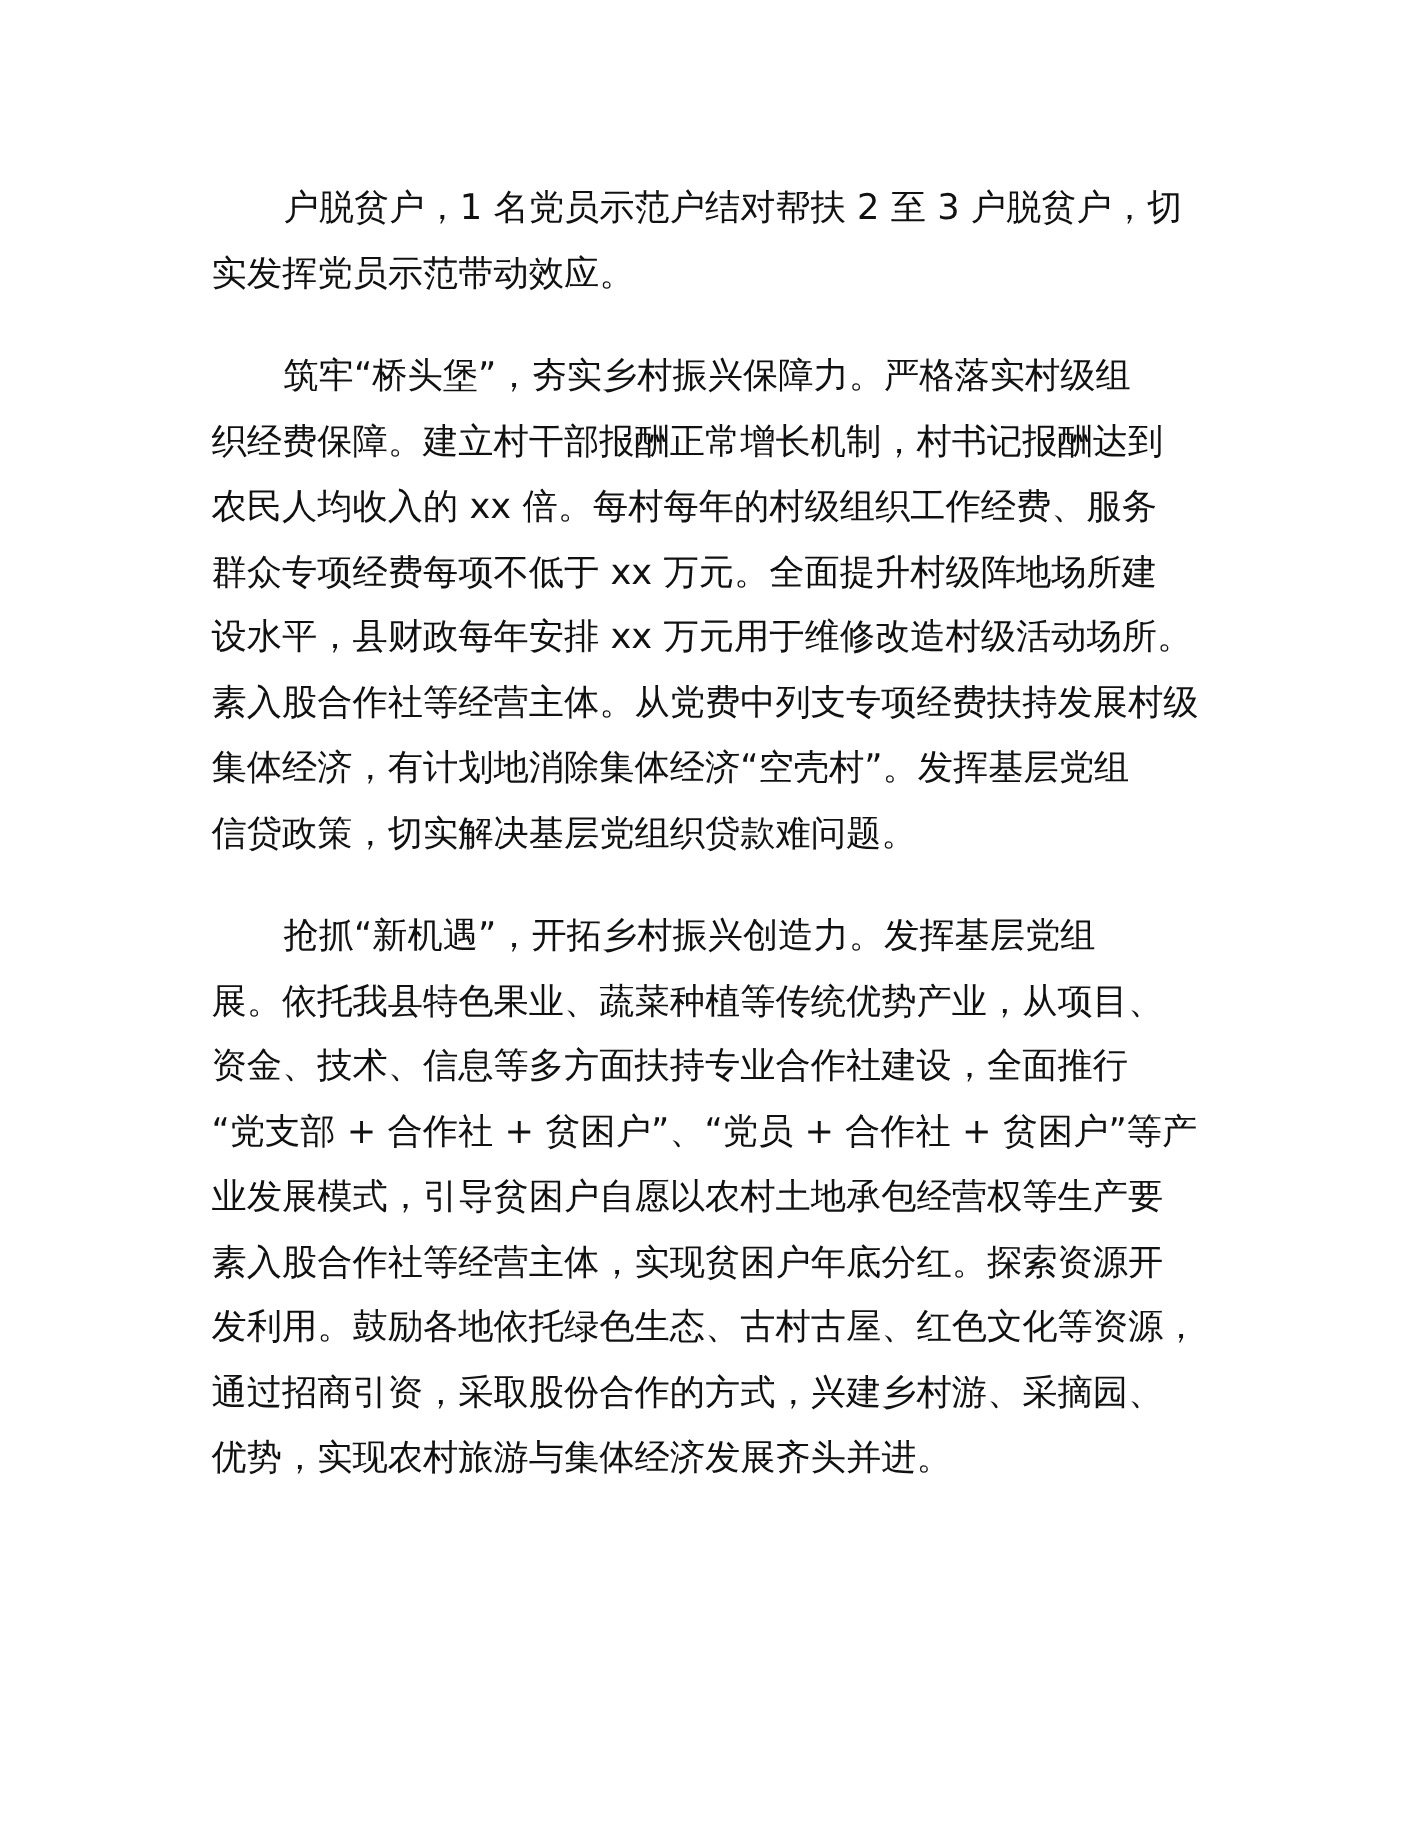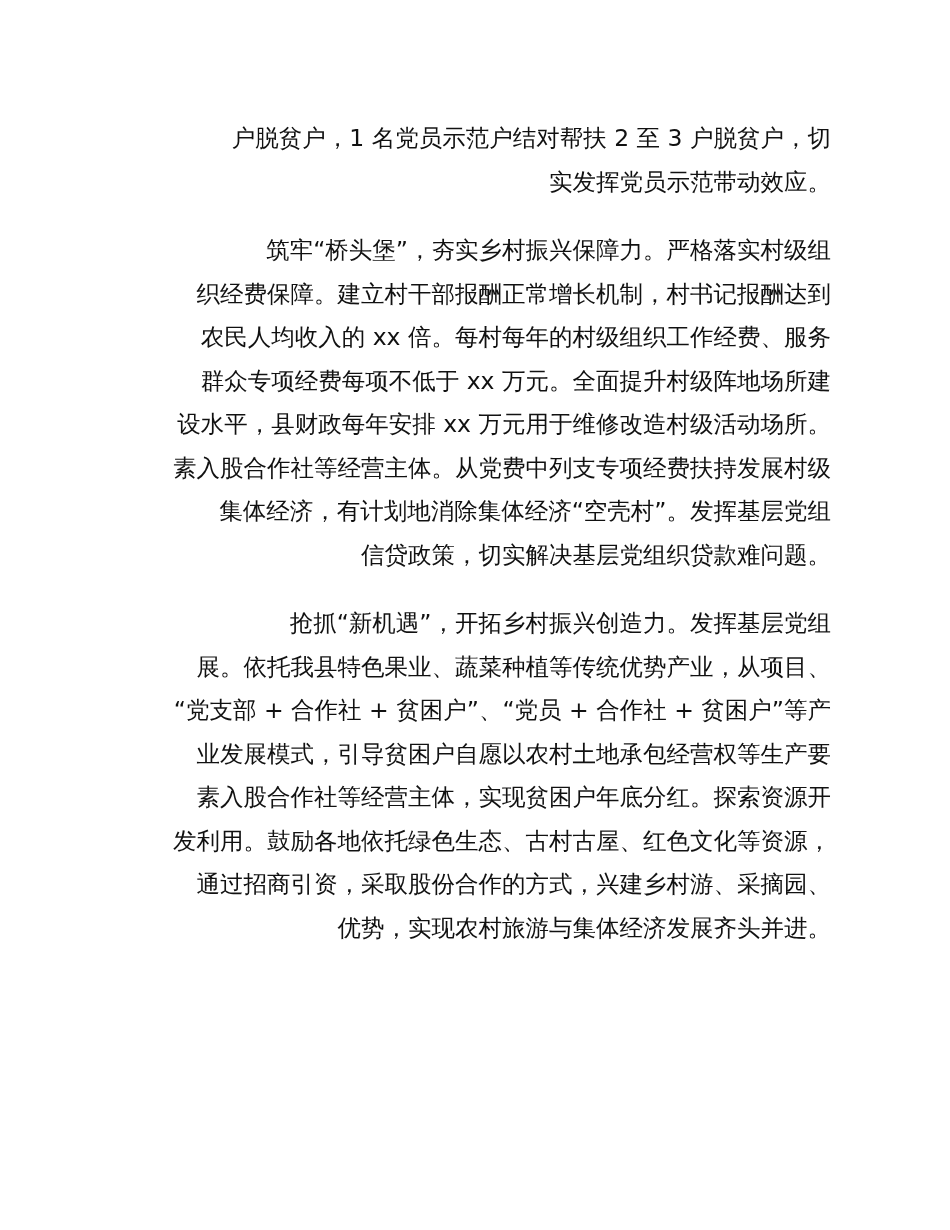--- a/index.html
+++ b/index.html
@@ -18,21 +18,20 @@
   .page {
     position: absolute;
     left: 141px;
     top: 117px;
     width: 690px;
   }
   .para {
     margin: 0 0 0 0;
     font-size: 23.5px;
     line-height: 43.5px;
-    text-align: right;
   }
   .para + .para {
     margin-top: 25px;
   }
   .line {
     display: block;
     white-space: nowrap;
   }
   .indent {
     padding-left: 48px;
@@ -55,20 +54,21 @@
     <span class="line">群众专项经费每项不低于 xx 万元。全面提升村级阵地场所建</span>
     <span class="line">设水平，县财政每年安排 xx 万元用于维修改造村级活动场所。</span>
     <span class="line">素入股合作社等经营主体。从党费中列支专项经费扶持发展村级</span>
     <span class="line">集体经济，有计划地消除集体经济“空壳村”。发挥基层党组</span>
     <span class="line">信贷政策，切实解决基层党组织贷款难问题。</span>
   </p>
 
   <p class="para">
     <span class="line indent">抢抓“新机遇”，开拓乡村振兴创造力。发挥基层党组</span>
     <span class="line">展。依托我县特色果业、蔬菜种植等传统优势产业，从项目、</span>
+    <span class="line">资金、技术、信息等多方面扶持专业合作社建设，全面推行</span>
     <span class="line">“党支部 + 合作社 + 贫困户”、“党员 + 合作社 + 贫困户”等产</span>
     <span class="line">业发展模式，引导贫困户自愿以农村土地承包经营权等生产要</span>
     <span class="line">素入股合作社等经营主体，实现贫困户年底分红。探索资源开</span>
     <span class="line">发利用。鼓励各地依托绿色生态、古村古屋、红色文化等资源，</span>
     <span class="line">通过招商引资，采取股份合作的方式，兴建乡村游、采摘园、</span>
     <span class="line">优势，实现农村旅游与集体经济发展齐头并进。</span>
   </p>
 
 </div>
 

